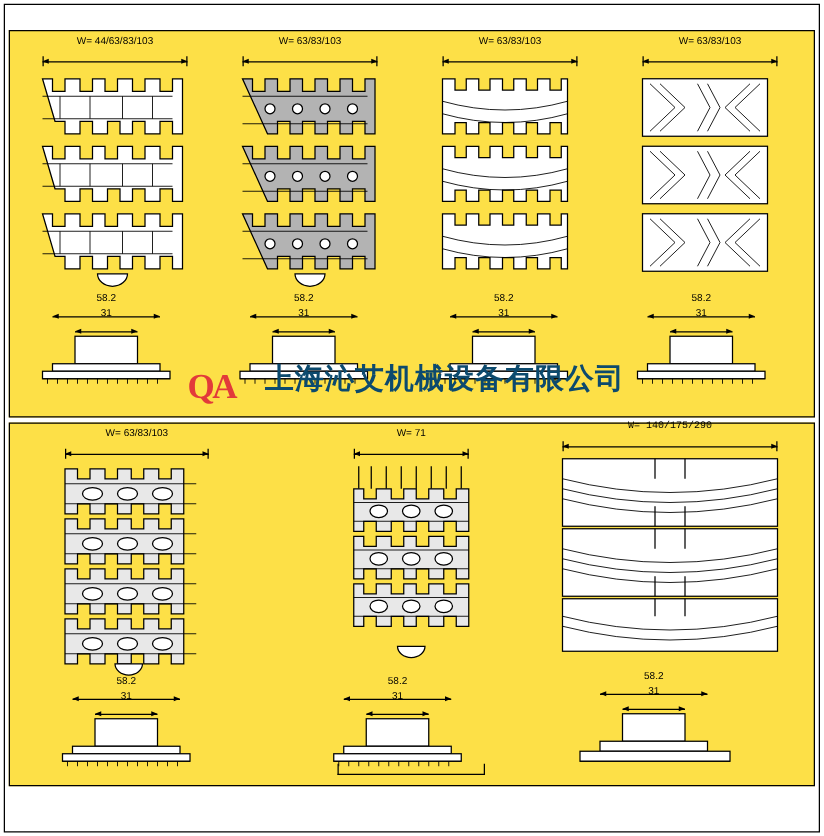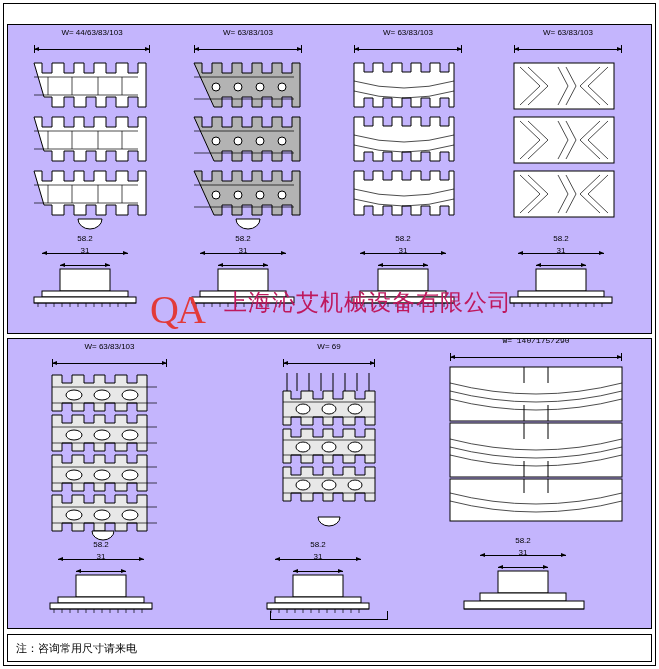--- a/index.html
+++ b/index.html
@@ -1,21 +1,21 @@
 <!DOCTYPE html>
 <html><head>
 <meta charset="utf-8">
 <style>
   html,body{margin:0;padding:0;background:#ffffff;}
   body{font-family:"Liberation Sans",sans-serif;}
   #page{position:relative;width:659px;height:669px;background:#ffffff;overflow:hidden;}
   .outer-frame{position:absolute;left:3px;top:3px;width:653px;height:663px;border:1px solid #000;box-sizing:border-box;}
   .title-bar{position:absolute;left:4px;top:4px;width:651px;height:16px;background:#1a1a1a;color:#ffffff;
     font-size:11px;line-height:16px;text-align:center;letter-spacing:1px;box-sizing:border-box;}
-  .panel{position:absolute;border:1px solid #000;box-sizing:border-box;background:#c4b5fd;}
+  .panel{position:absolute;border:1px solid #000;box-sizing:border-box;background:#fde047;}
   .panel-top{left:7px;top:24px;width:645px;height:310px;}
   .panel-bottom{left:7px;top:338px;width:645px;height:291px;}
   .note-bar{position:absolute;left:7px;top:634px;width:645px;height:28px;border:1px solid #000;box-sizing:border-box;
     font-size:11px;color:#000;line-height:26px;padding-left:8px;}
 
   .cell{position:absolute;}
   .dimline{position:absolute;font-size:8px;color:#000;text-align:center;white-space:nowrap;}
   .dimcap{position:absolute;font-size:8px;color:#000;text-align:center;width:100%;top:-11px;left:0;}
   .arrowline{position:absolute;height:1px;background:#000;top:0;left:0;}
   .arrowline:before,.arrowline:after{content:"";position:absolute;top:-2px;width:0;height:0;border-top:2.5px solid transparent;border-bottom:2.5px solid transparent;}
@@ -24,23 +24,23 @@
   .tick{position:absolute;width:1px;background:#000;}
 
   svg{display:block;}
   .ln{stroke:#000;stroke-width:1;fill:none;}
   .ln-thin{stroke:#000;stroke-width:0.7;fill:none;}
   .fillw{fill:#ffffff;stroke:#000;stroke-width:1;}
   .fillg{fill:#b3b3b3;stroke:#000;stroke-width:1;}
   .filllg{fill:#e8e8e8;stroke:#000;stroke-width:1;}
 
   .watermark{position:absolute;left:150px;top:288px;width:370px;height:48px;pointer-events:none;}
-  .wm-qa{position:absolute;left:0;top:2px;font-family:"Liberation Serif",serif;font-size:40px;font-weight:normal;
+  .wm-qa{position:absolute;left:0;top:2px;font-family:"Liberation Serif",serif;font-size:28px;font-weight:bold;
     color:#e23a3a;letter-spacing:-2px;line-height:40px;}
-  .wm-cn{position:absolute;left:74px;top:0px;font-size:23px;font-weight:normal;color:#be185d;letter-spacing:1px;line-height:28px;}
+  .wm-cn{position:absolute;left:62px;top:0px;font-size:23px;font-weight:bold;color:#0c4a6e;letter-spacing:1px;line-height:28px;}
   .wm-en{position:absolute;left:62px;top:29px;font-size:11px;font-weight:bold;color:#e23a3a;letter-spacing:0.2px;}
   .bracket{position:absolute;border-left:1px solid #000;border-right:1px solid #000;border-bottom:1px solid #000;}
 </style>
 </head>
 <body>
 
 <div id="page">
 
   <div class="outer-frame"></div>
 
@@ -286,21 +286,21 @@
             <ellipse cx="98" cy="24" rx="8" ry="5" fill="#fff" stroke="#000"></ellipse>
             <path class="ln-thin" d="M20,16 h105 M20,32 h105"></path>
           </g>
           <path class="fillw" d="M60,160 a11,9 0 0 0 22,0 z"></path>
         </g>
       </svg>
     </div>
 
     <div class="cell" style="left:255px;top:14px;width:140px;height:190px;">
       <div class="dimline" style="left:20px;top:0px;width:92px;">
-        <div class="dimcap">W= 69</div>
+        <div class="dimcap">W= 71</div>
         <div class="arrowline" style="width:92px;top:10px;"></div>
         <div class="tick" style="left:0;top:6px;height:8px;"></div>
         <div class="tick" style="right:0;top:6px;height:8px;"></div>
       </div>
       <svg width="140" height="172" style="position:absolute;left:0;top:18px;">
         <g>
           <path class="ln" d="M24,2 v18 M34,2 v18 M46,2 v18 M58,2 v18 M70,2 v18 M82,2 v18 M94,2 v18 M106,2 v18"></path>
           <g transform="translate(0,18)">
             <path class="filllg" d="M20,2 h8 v8 h10 v-8 h12 v8 h10 v-8 h10 v8 h10 v-8 h12 v8 h10 v-8 h10 v34 h-10 v-8 h-10 v8 h-12 v-8 h-10 v8 h-10 v-8 h-10 v8 h-12 v-8 h-10 v8 h-8 z"></path>
             <ellipse cx="40" cy="20" rx="7" ry="5" fill="#fff" stroke="#000"></ellipse>
@@ -403,15 +403,14 @@
     </div>
 
     <div class="bracket" style="left:262px;top:272px;width:116px;height:8px;"></div>
   </div>
 
   <div class="watermark">
     <div class="wm-qa">QA</div>
     <div class="wm-cn">上海沁艾机械设备有限公司</div>
   </div>
 
-  <div class="note-bar">注：咨询常用尺寸请来电</div>
 
 </div>
 
 </body></html>

